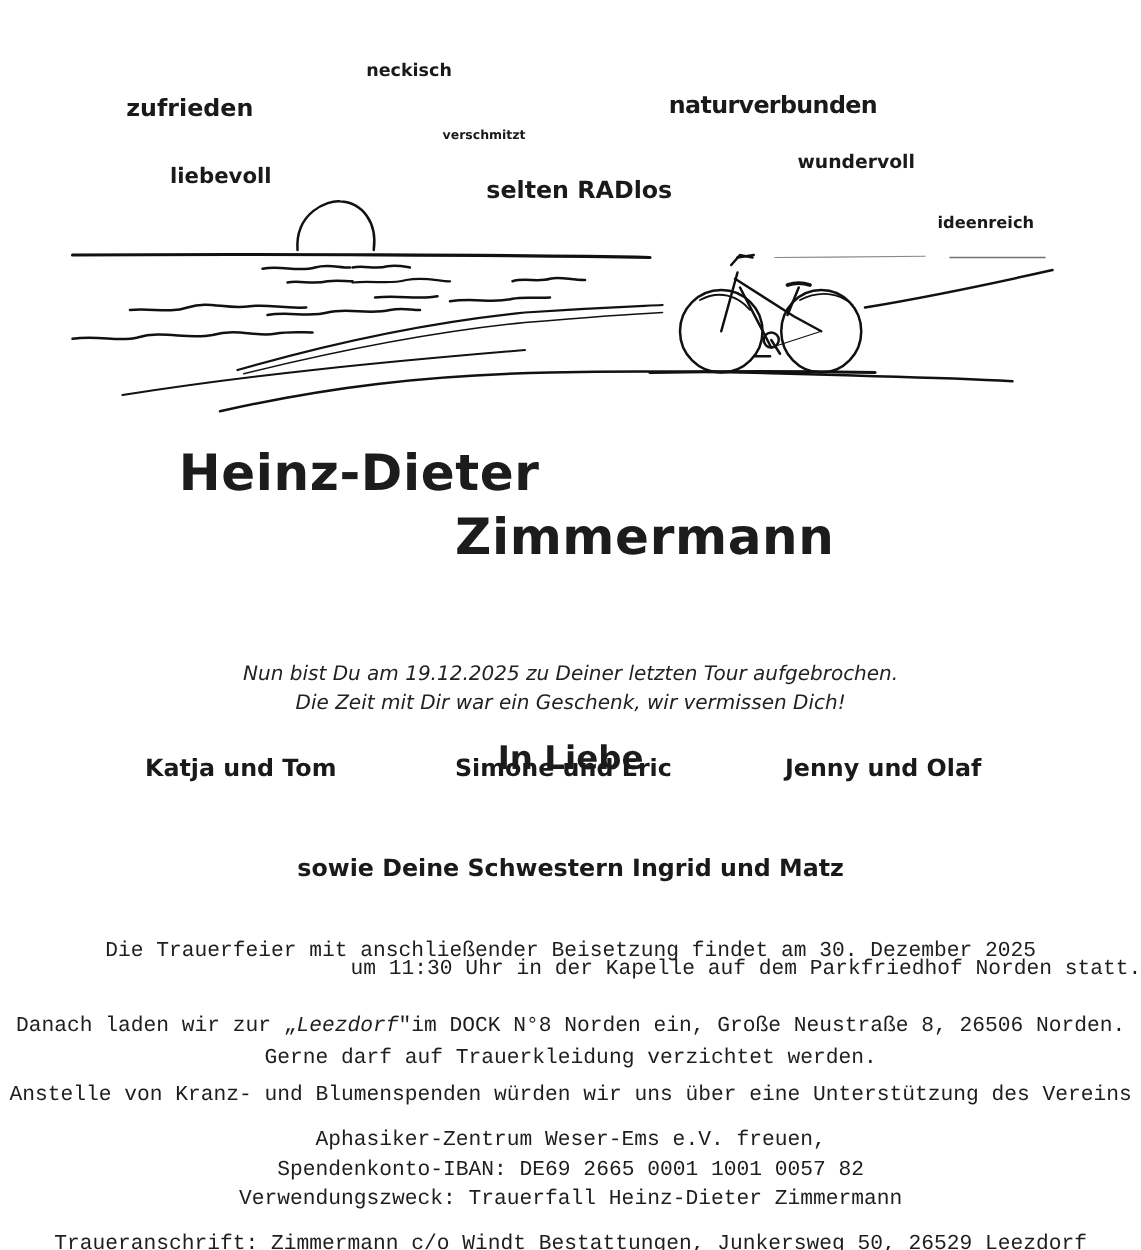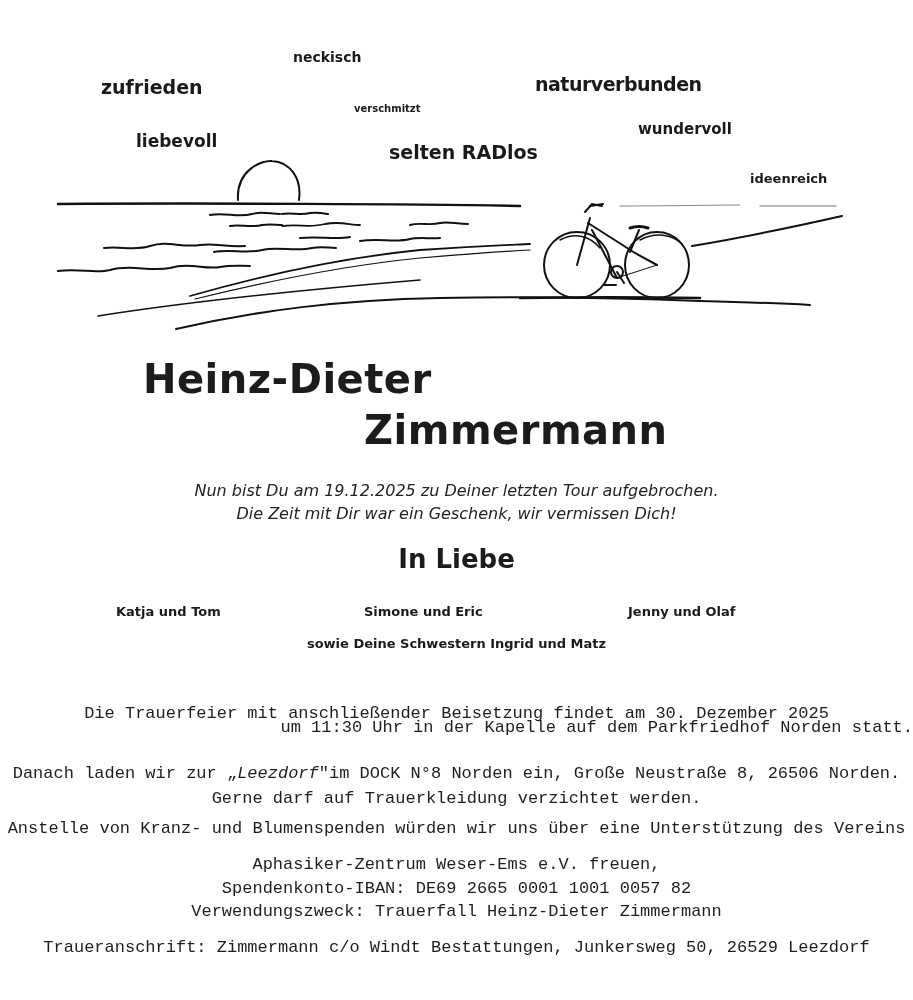--- a/index.html
+++ b/index.html
@@ -1,24 +1,24 @@
 <!DOCTYPE html>
 <html><head>
 <meta charset="utf-8">
 <style>
   html, body { margin:0; padding:0; background:#ffffff; }
   body { width:913px; height:1000px; position:relative; overflow:hidden; color:#1a1a1a;
          font-family:"DejaVu Sans", sans-serif; }
   .word { position:absolute; font-family:"DejaVu Sans", sans-serif; font-weight:bold; color:#1a1a1a; white-space:nowrap; }
   .scene { position:absolute; left:0; top:0; width:913px; height:340px; }
   .name { position:absolute; font-family:"DejaVu Sans", sans-serif; font-weight:bold; color:#1c1c1c; white-space:nowrap; letter-spacing:0.5px; }
-  .center { position:absolute; left:0; width:913px; text-align:center; white-space:nowrap; }
+  .center { position:absolute; left:0; width:913px; text-align:center; white-space:nowrap;margin-top:48px; }
   .italic { font-family:"DejaVu Sans", sans-serif; font-style:italic; font-size:16px; color:#222; line-height:22px; }
   .inliebe { font-family:"DejaVu Sans", sans-serif; font-weight:bold; font-size:26px; color:#1c1c1c; }
-  .family { font-family:"DejaVu Sans", sans-serif; font-weight:bold; font-size:13px; color:#1a1a1a; }
+  .family { font-family:"DejaVu Sans", sans-serif; font-weight:bold; font-size:19px; color:#1a1a1a; }
   .info { font-family:Liberation Mono, monospace; font-size:17px; color:#1e1e1e; line-height:24px; }
   .info i { font-style:italic; }
 </style>
 </head>
 <body>
 
 <div class="word" style="left:293px;top:49px;font-size:14px;">neckisch</div>
 <div class="word" style="left:101px;top:76px;font-size:19px;">zufrieden</div>
 <div class="word" style="left:535px;top:73px;font-size:19px;letter-spacing:-0.5px;">naturverbunden</div>
 <div class="word" style="left:354px;top:103px;font-size:10px;">verschmitzt</div>

